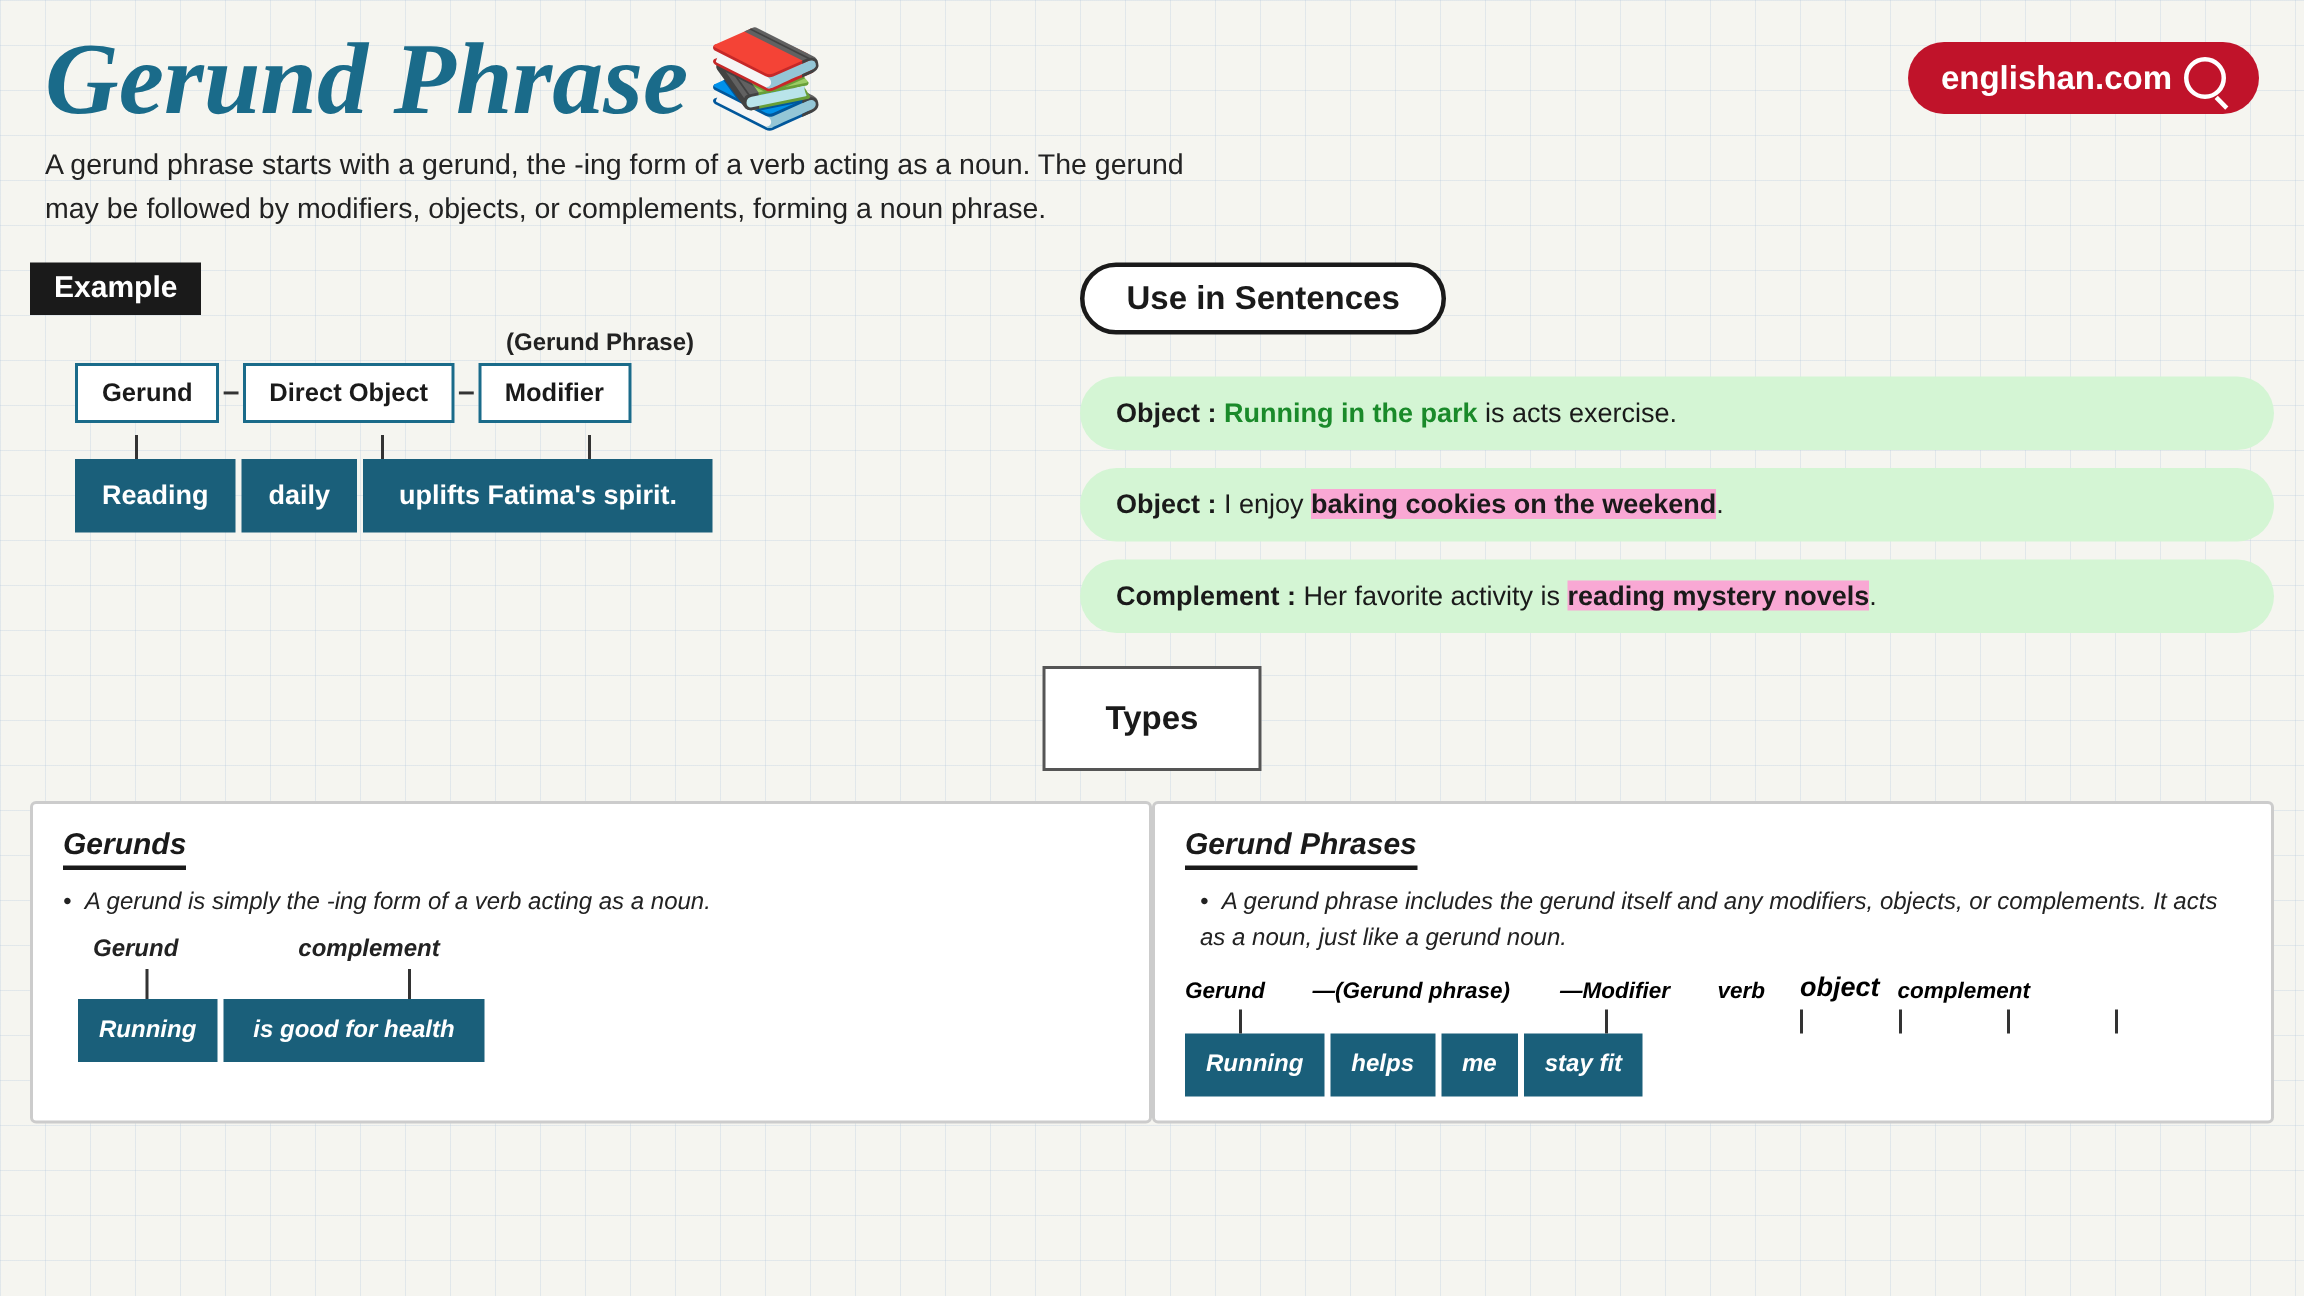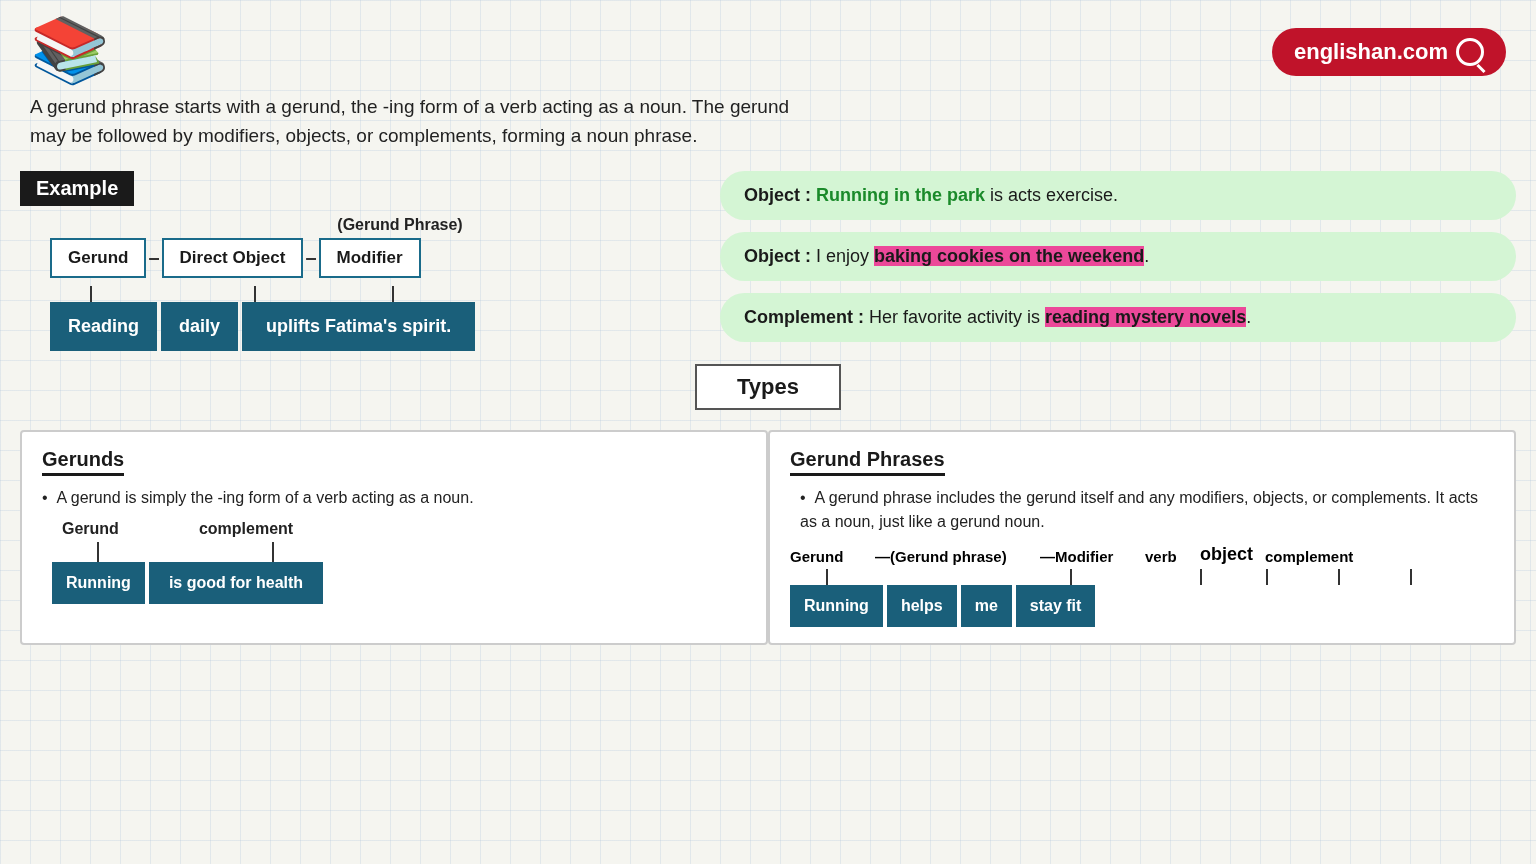--- a/index.html
+++ b/index.html
@@ -183,43 +183,44 @@
       line-height: 1.4;
     }
     .sentence-label {
       font-weight: bold;
     }
     .highlight-teal {
       color: #1a8a2a;
       font-weight: bold;
     }
     .highlight-yellow {
-      background-color: #ec4899;
+      background-color: #f9a8d4;
       font-weight: bold;
     }
 
     
     .types-section {
       padding: 0 20px;
     }
     .types-badge {
       border: 2.5px solid #555;
-      padding: 8px 40px;
+      padding: 20px 40px;
       font-size: 22px;
       font-weight: bold;
       color: #1a1a1a;
       display: inline-block;
       background: white;
       margin-left: 580px;
       margin-bottom: 10px;
     }
 
     .types-grid {
       display: flex;
       gap: 0;
+      font-style: italic;
     }
 
     .type-card {
       background: white;
       border: 2px solid #ccc;
       flex: 1;
       padding: 16px 20px;
       border-radius: 4px;
     }
 
@@ -265,20 +266,21 @@
       font-size: 16px;
       font-weight: bold;
       color: #222;
     }
   </style>
 </head>
 <body>
 
 <div class="header">
   <div class="title-area">
+    <span class="main-title">Gerund Phrase</span>
     <span class="book-emoji">📚</span>
   </div>
   <div class="brand-badge">
     <span class="brand-text">englishan.com</span>
     <div class="search-icon-circle"></div>
   </div>
 </div>
 
 <div class="description" style="padding: 0 30px 10px 30px;">A gerund phrase starts with a gerund, the -ing form of a verb acting as a noun. The gerund may be followed by modifiers, objects, or complements, forming a noun phrase.</div>
 
@@ -310,20 +312,23 @@
 
     
     <div class="word-boxes">
       <div class="word-box">Reading</div>
       <div class="word-box">daily</div>
       <div class="word-box-long">uplifts Fatima's spirit.</div>
     </div>
   </div>
 
   <div class="right-panel">
+    <div style="margin-bottom:14px;">
+      <div class="use-sentences-badge">Use in Sentences</div>
+    </div>
 
     <div class="sentence-card">
       <span class="sentence-label">Object : </span><span class="highlight-teal">Running in the park</span><span> is acts exercise.</span>
     </div>
 
     <div class="sentence-card">
       <span class="sentence-label">Object : </span><span>I enjoy </span><span class="highlight-yellow">baking cookies on the weekend</span><span>.</span>
     </div>
 
     <div class="sentence-card">

